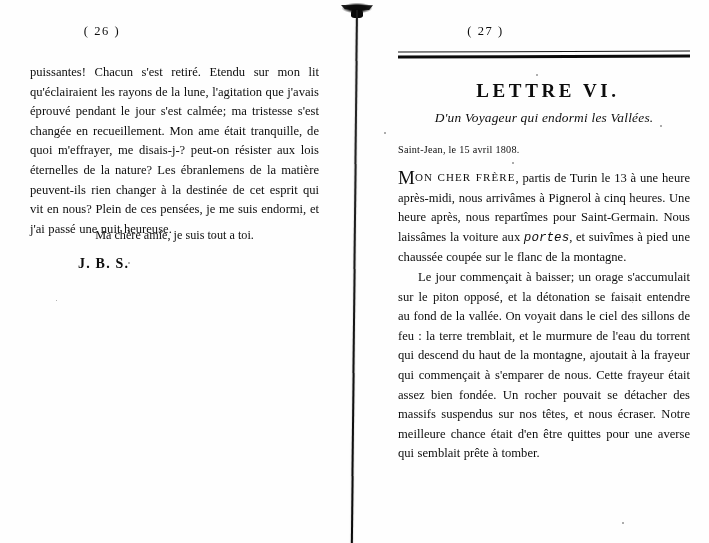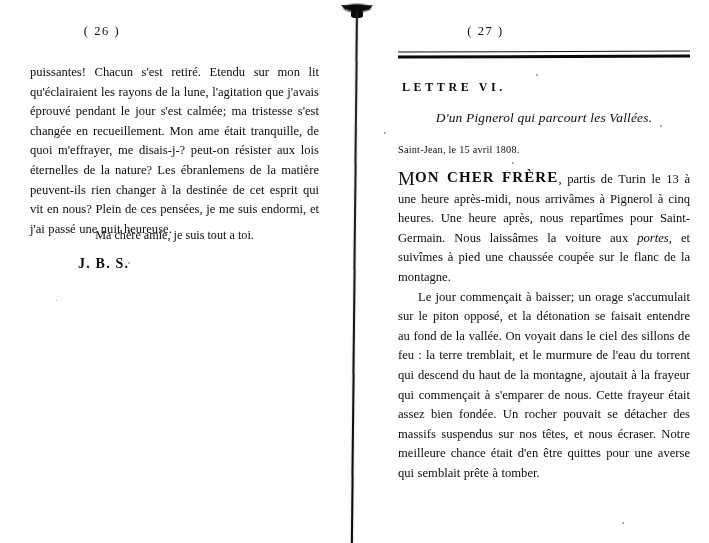--- a/index.html
+++ b/index.html
@@ -157,21 +157,22 @@
     letter-spacing: 1.2px;
     font-weight: 600;
   }
 
   
   .lettre-head {
     position: absolute;
     left: 38px;
     top: 80px;
     width: 292px;
-    font-size: 12px;
+    text-align: center;
+    font-size: 19px;
     letter-spacing: 3.6px;
     font-weight: 600;
     padding-left: 4px;
   }
   .lettre-sub {
     position: absolute;
     left: 38px;
     top: 110px;
     width: 292px;
     text-align: center;
@@ -191,26 +192,26 @@
   }
 
   
   .dropcap {
     font-size: 19px;
     line-height: 19px;
     vertical-align: -2px;
     letter-spacing: 0;
   }
   .smallcaps {
-    font-size: 15px;
+    font-size: 11px;
     letter-spacing: 1.1px;
-    font-weight: 700;
+    font-weight: 400;
     vertical-align: 1px;
   }
-  .ital { font-style: italic; }
+  .ital { font-style: italic; font-family: Liberation Mono, monospace; }
 
   
   .speck {
     position: absolute;
     background: #3a3a3a;
     border-radius: 50%;
     opacity: 0.5;
     pointer-events: none;
   }
 </style>
@@ -244,21 +245,21 @@
   <div class="page page-right">
 
     <div class="folio">( 27 )</div>
 
     <div class="rule-double">
       <div class="r1"></div>
       <div class="r2"></div>
     </div>
 
     <div class="lettre-head">LETTRE VI.</div>
-    <div class="lettre-sub">D'un Pignerol qui parcourt les Vallées.</div>
+    <div class="lettre-sub">D'un Voyageur qui endormi les Vallées.</div>
     <div class="dateline">Saint-Jean, le 15 avril 1808.</div>
 
     <div class="textblock">
       <p class="noindent"><span class="dropcap">M</span><span class="smallcaps">ON CHER FRÈRE</span><span>, partis de Turin le 13 à une heure après-midi, nous arrivâmes à Pignerol à cinq heures. Une heure après, nous repartîmes pour Saint-Germain. Nous laissâmes la voiture aux </span><span class="ital">portes</span><span>, et suivîmes à pied une chaussée coupée sur le flanc de la montagne.</span></p>
 
       <p>Le jour commençait à baisser; un orage s'accumulait sur le piton opposé, et la détonation se faisait entendre au fond de la vallée. On voyait dans le ciel des sillons de feu : la terre tremblait, et le murmure de l'eau du torrent qui descend du haut de la montagne, ajoutait à la frayeur qui commençait à s'emparer de nous. Cette frayeur était assez bien fondée. Un rocher pouvait se détacher des massifs suspendus sur nos têtes, et nous écraser. Notre meilleure chance était d'en être quittes pour une averse qui semblait prête à tomber.</p>
     </div>
 
     <span class="speck" style="left:152px; top:162px; width:1.5px; height:1.5px;"></span>
     <span class="speck" style="left:272px; top:302px; width:1.4px; height:1.4px;"></span>

